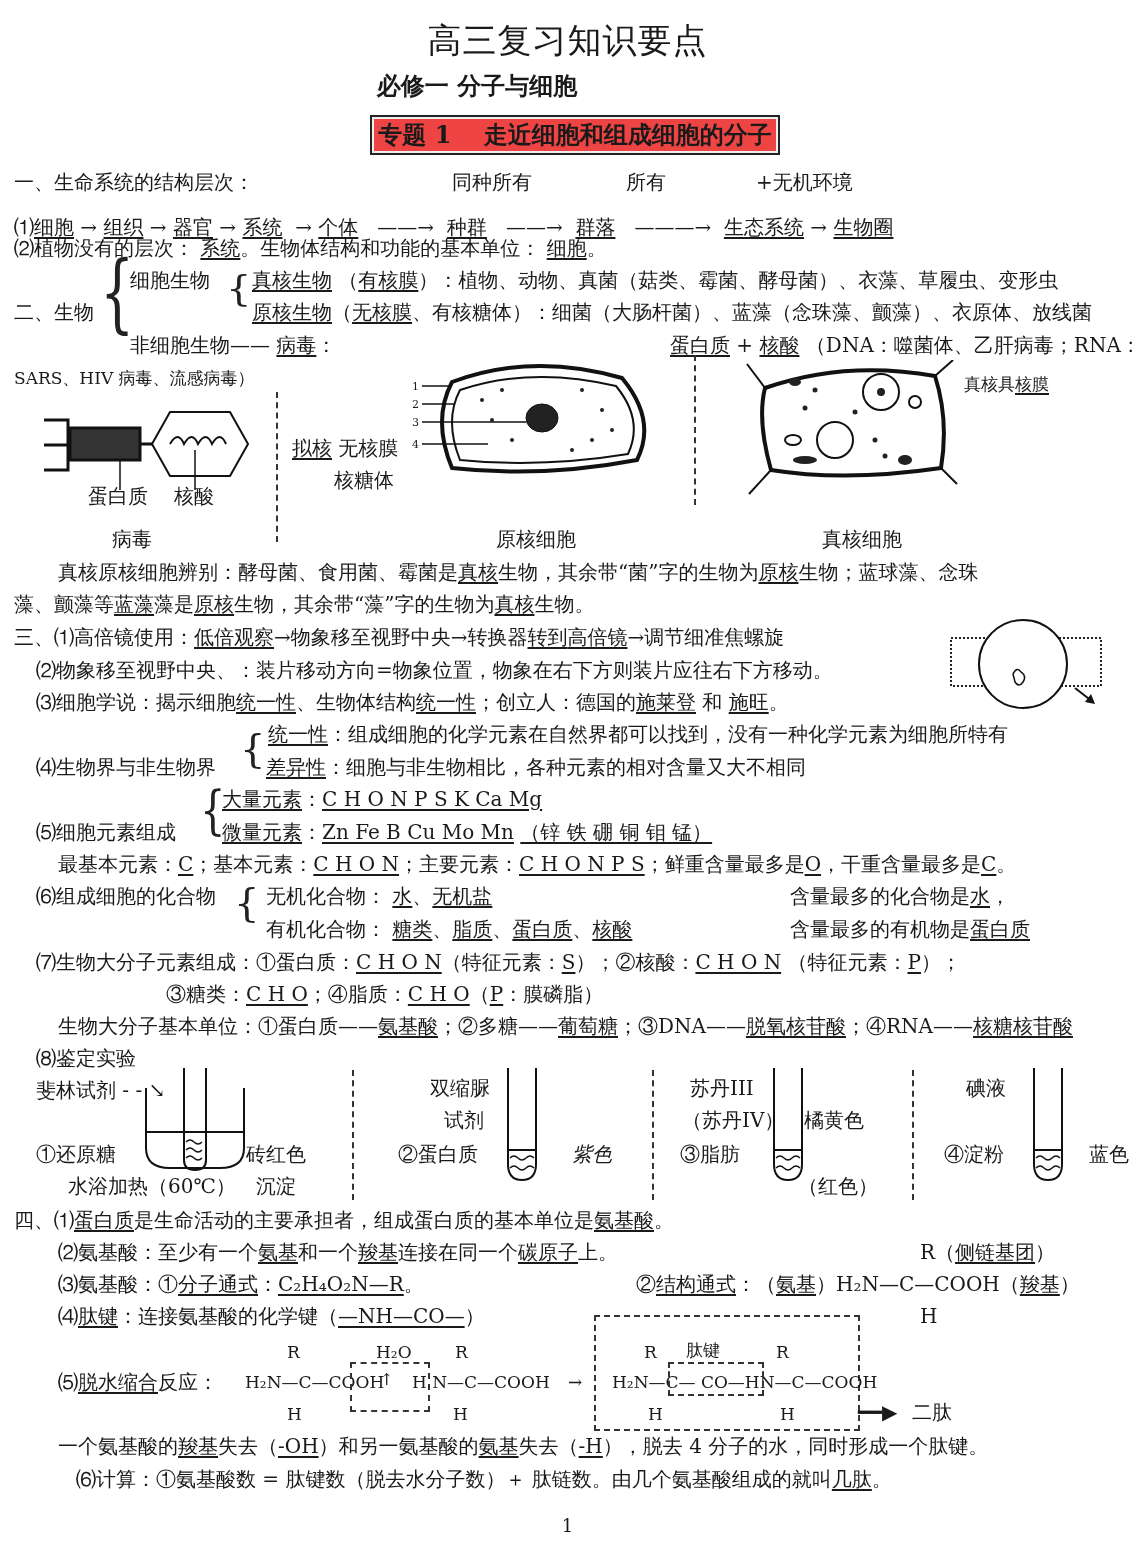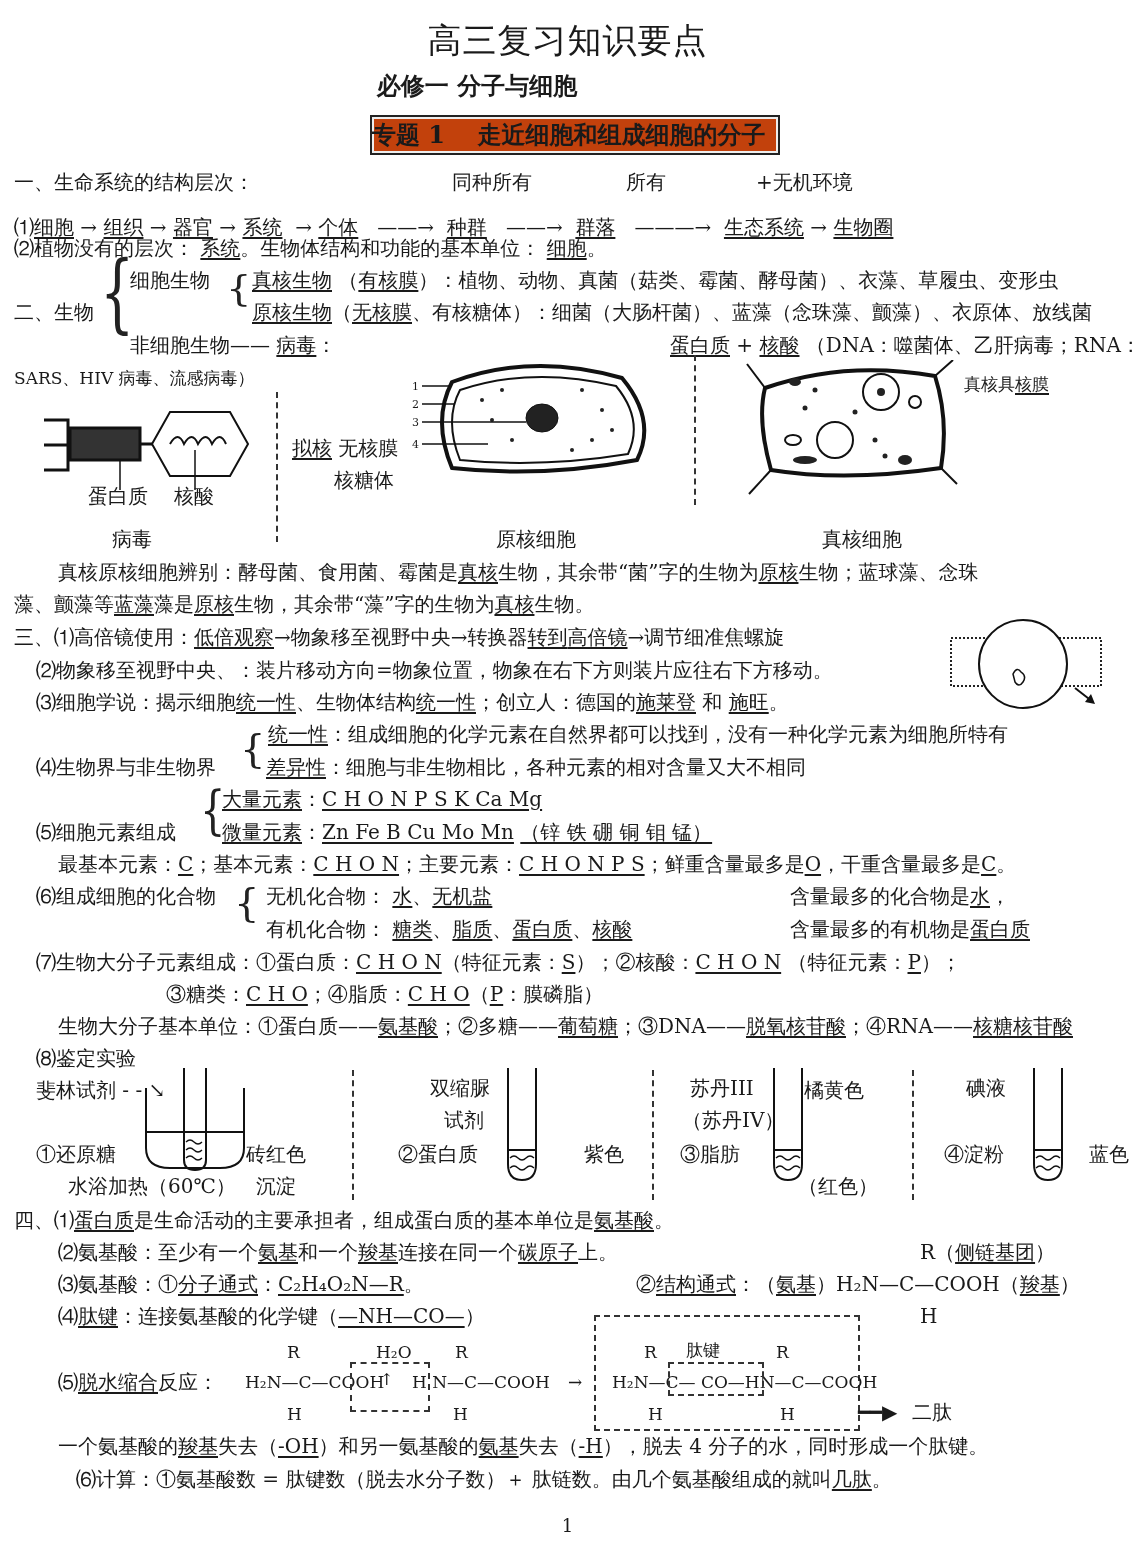--- a/index.html
+++ b/index.html
@@ -3,22 +3,22 @@
 <meta charset="utf-8">
 <style>
   html, body { margin:0; padding:0; background:#fff; }
   body { width:1135px; height:1544px; position:relative; overflow:hidden; color:#1a1a1a;
          font-family:"DejaVu Serif","Liberation Serif",serif; }
   .abs { position:absolute; white-space:nowrap; }
   .t { font-size:20px; line-height:24px; }
   .u { text-decoration:underline; text-underline-offset:3px; text-decoration-thickness:1.5px; }
   .title { font-size:34px; left:0; width:1135px; text-align:center; top:18px; letter-spacing:1px; }
   .subtitle { font-size:24px; left:0; width:954px; text-align:center; top:70px; font-weight:bold; }
-  .topic { left:370px; top:115px; width:406px; height:36px; border:2px solid #222; background:#c2410c;
-           box-shadow: inset 0 0 0 2px #eee; font-size:24px; line-height:36px; text-align:left; font-weight:bold; }
+  .topic { left:370px; top:115px; width:406px; height:36px; border:2px solid #222; background:#ef4444;
+           box-shadow: inset 0 0 0 2px #eee; font-size:24px; line-height:36px; text-align:center; font-weight:bold; }
   .brace { font-size:54px; line-height:54px; font-weight:100; color:#222; }
   .brace-s { font-size:40px; line-height:40px; color:#222; }
   .dash-v { border-left:2px dashed #333; width:0; }
   .page-no { left:0; width:1135px; text-align:center; top:1515px; font-size:18px; }
   .sm { font-size:17px; }
 </style>
 </head>
 <body>
 
 <div class="abs title">高三复习知识要点</div>
@@ -240,35 +240,35 @@
 <div class="abs t" style="left:430px;top:1076px;">双缩脲</div>
 <div class="abs t" style="left:444px;top:1108px;">试剂</div>
 <svg class="abs" style="left:500px;top:1068px;" width="44" height="120">
   <g stroke="#111" stroke-width="2" fill="none">
     <path d="M8 0 V96 Q8 112 22 112 Q36 112 36 96 V0"></path>
       <line x1="8" y1="82" x2="36" y2="82"></line>
     <path d="M10 90 q4 -4 8 0 q4 4 8 0 q4 -4 8 0 M10 100 q4 -4 8 0 q4 4 8 0 q4 -4 8 0" stroke-width="1.3"></path>
   </g>
 </svg>
 <div class="abs t" style="left:398px;top:1142px;">②蛋白质</div>
-<div class="abs t" style="left:584px;top:1142px;">紫色</div>
+<div class="abs t" style="left:572px;top:1142px;font-style:italic;">紫色</div>
 
 <div class="abs dash-v" style="left:652px;top:1070px;height:130px;"></div>
 
 <div class="abs t" style="left:690px;top:1076px;">苏丹III</div>
 <div class="abs t" style="left:682px;top:1108px;">（苏丹IV）</div>
 <svg class="abs" style="left:766px;top:1068px;" width="44" height="120">
   <g stroke="#111" stroke-width="2" fill="none">
     <path d="M8 0 V96 Q8 112 22 112 Q36 112 36 96 V0"></path>
       <line x1="8" y1="82" x2="36" y2="82"></line>
     <path d="M10 90 q4 -4 8 0 q4 4 8 0 q4 -4 8 0 M10 100 q4 -4 8 0 q4 4 8 0 q4 -4 8 0" stroke-width="1.3"></path>
   </g>
 </svg>
 <div class="abs t" style="left:680px;top:1142px;">③脂肪</div>
-<div class="abs t" style="left:804px;top:1078px;">橘黄色</div>
+<div class="abs t" style="left:804px;top:1108px;">橘黄色</div>
 <div class="abs t" style="left:798px;top:1174px;">（红色）</div>
 
 <div class="abs dash-v" style="left:912px;top:1070px;height:130px;"></div>
 
 <div class="abs t" style="left:966px;top:1076px;">碘液</div>
 <svg class="abs" style="left:1026px;top:1068px;" width="44" height="120">
   <g stroke="#111" stroke-width="2" fill="none">
     <path d="M8 0 V96 Q8 112 22 112 Q36 112 36 96 V0"></path>
       <line x1="8" y1="82" x2="36" y2="82"></line>
     <path d="M10 90 q4 -4 8 0 q4 4 8 0 q4 -4 8 0 M10 100 q4 -4 8 0 q4 4 8 0 q4 -4 8 0" stroke-width="1.3"></path>

